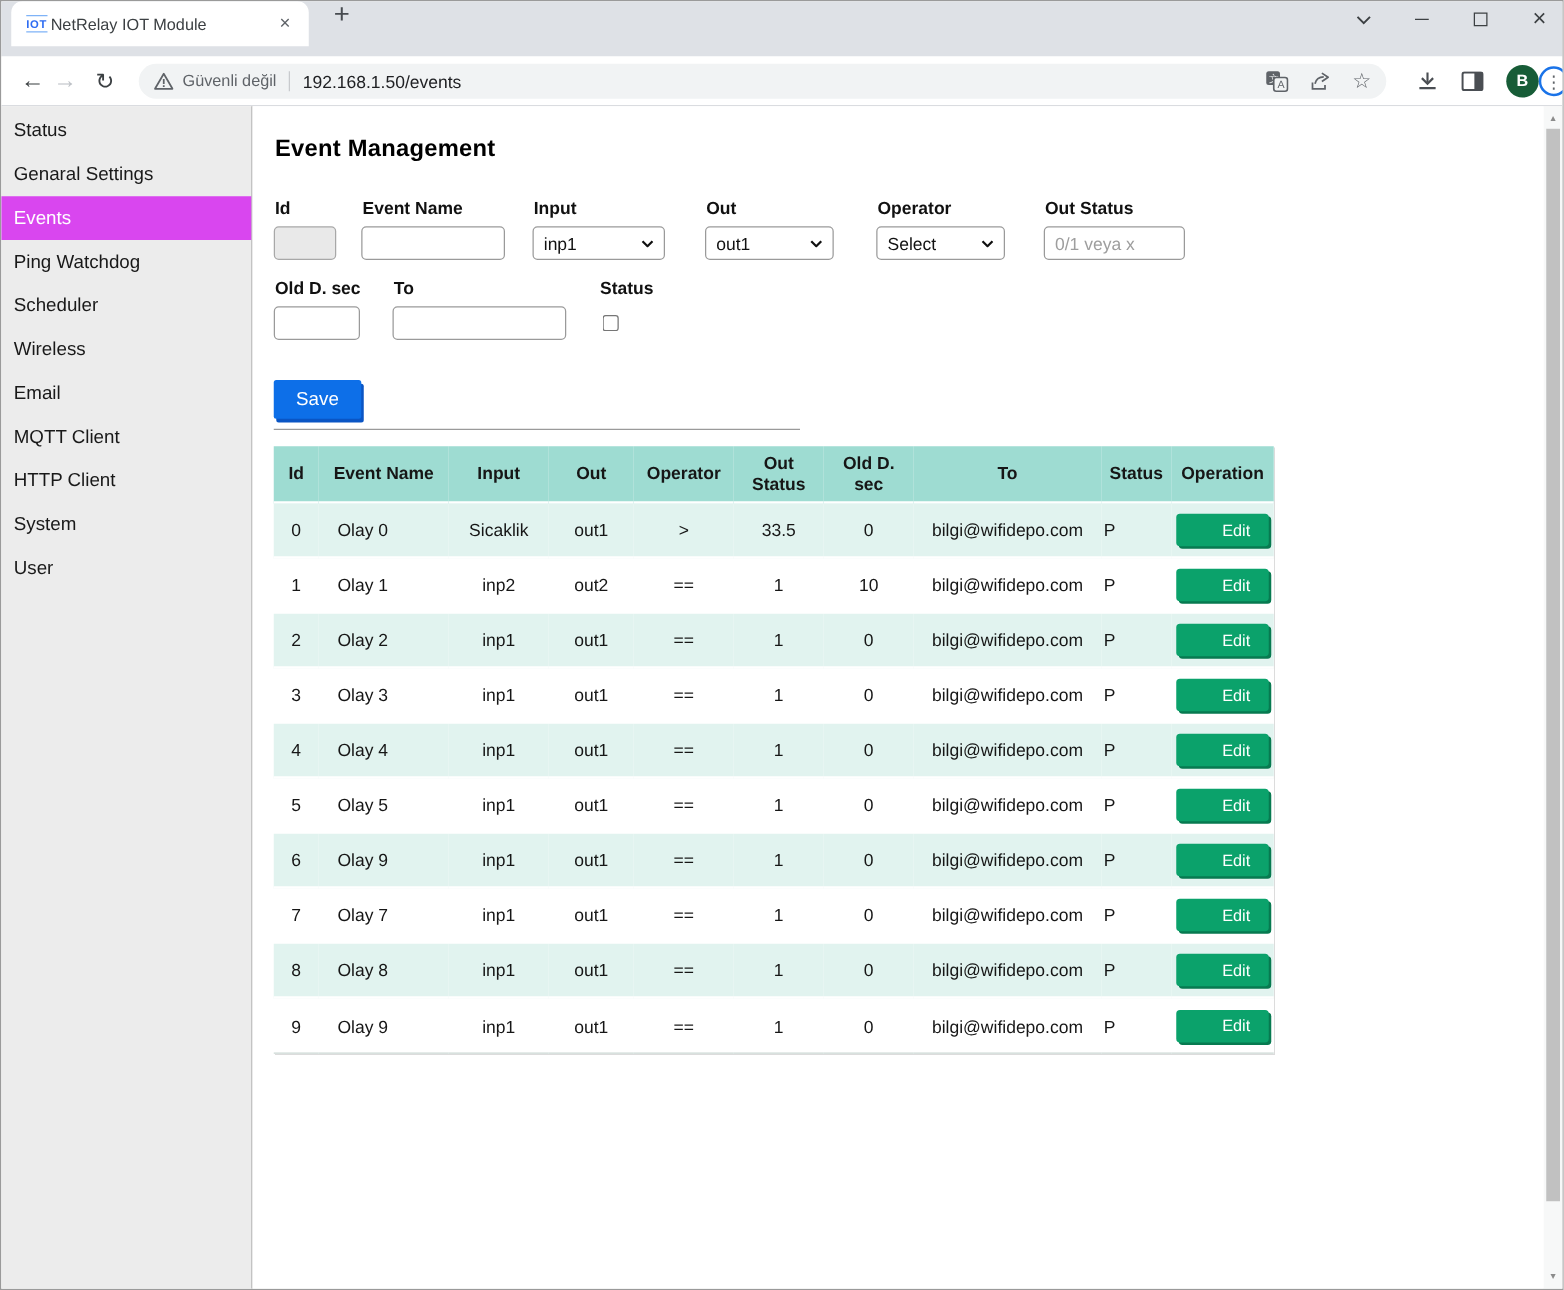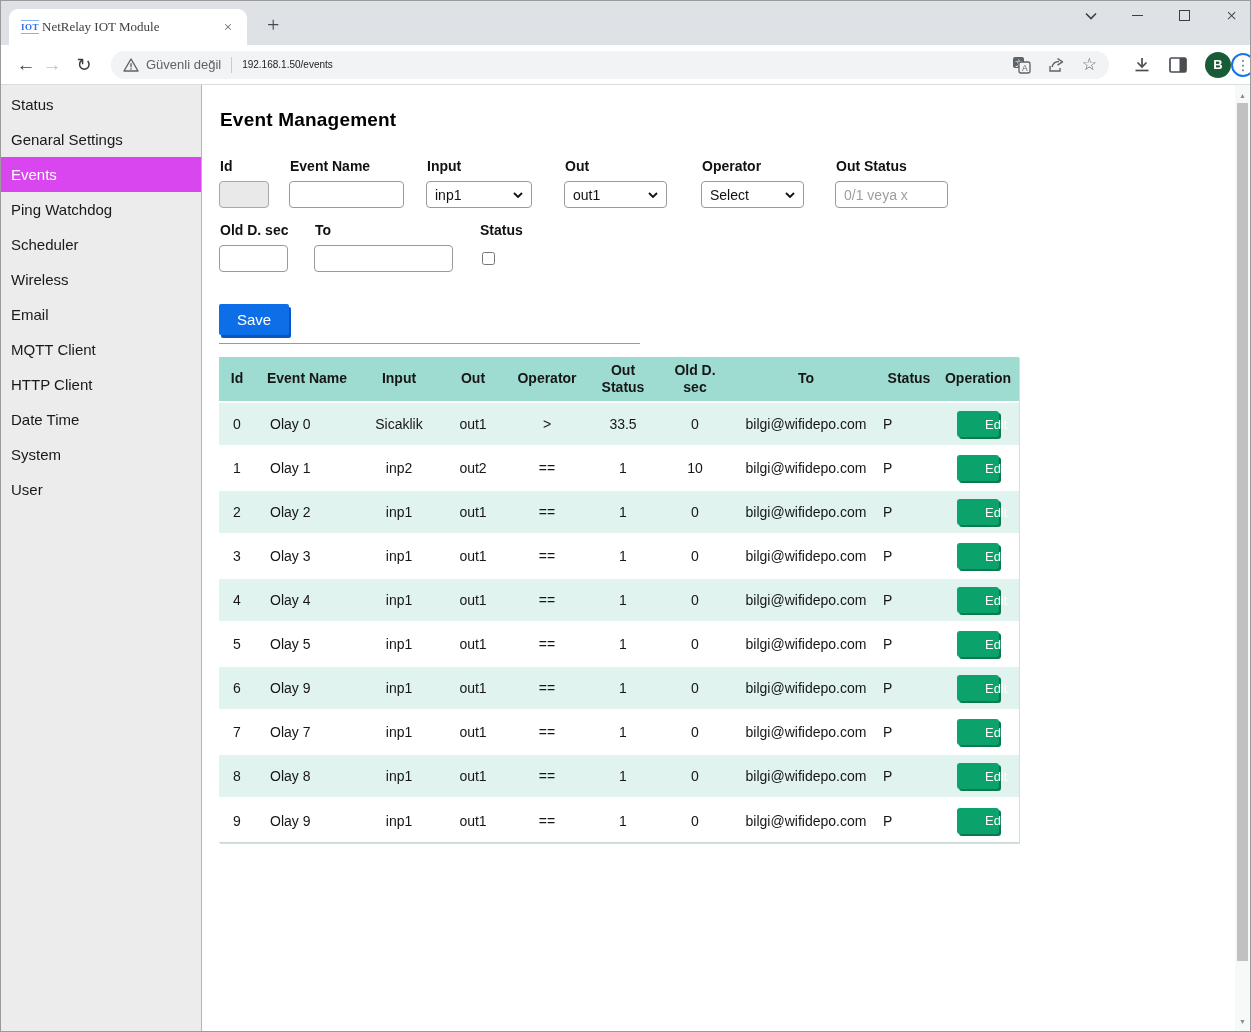--- a/index.html
+++ b/index.html
@@ -3,21 +3,21 @@
 <meta charset="utf-8">
 <style>
   * { box-sizing: border-box; }
   html,body { margin:0; padding:0; background:#fff; }
   body { font-family:"Liberation Sans", sans-serif; }
 
   .window { width:1251px; height:1032px; border:1px solid #9a9a9a; background:#fff;
             display:flex; flex-direction:column; overflow:hidden; position:relative; }
 
   
-  .tabstrip { height:44px; background:#dee1e6; flex:none; display:flex; align-items:flex-end; position:relative;font-family:Liberation Serif, serif; }
+  .tabstrip { height:44px; background:#dee1e6; flex:none; display:flex; align-items:flex-start; position:relative; }
   .tab { width:238px; height:36px; margin-left:8px; background:#fff; border-radius:9px 9px 0 0;
          display:flex; align-items:center; padding:0 10px 0 12px; }
   .favicon { color:#2e6cf2; font-weight:bold; font-size:9px; letter-spacing:.5px; flex:none;
              border:1px solid #7fb3f7; border-left:none; border-right:none; padding:1px 0; }
   .tab-title { font-size:13px; color:#3c4043; margin-left:3px; flex:1; white-space:nowrap; overflow:hidden; }
   .tab-close { color:#5f6368; font-size:15px; width:18px; height:18px; line-height:18px; text-align:center; border-radius:50%; }
   .newtab { font-size:22px; font-weight:400; color:#474b50; margin:0 0 10px 20px; line-height:20px; }
   .win-controls { position:absolute; top:6px; right:10px; display:flex; align-items:center; gap:30px; color:#3c4043; }
   .win-btn { width:17px; height:17px; display:flex; align-items:center; justify-content:center; font-size:15px; }
   .win-btn .bar { width:11px; height:1.6px; background:#3c4043; }
@@ -27,21 +27,21 @@
   
   .toolbar { height:40px; flex:none; background:#fff; border-bottom:1px solid #dadce0;
              display:flex; align-items:center; padding-left:12px; }
   .nav-ic { font-size:19px; color:#3c4043; width:26px; text-align:center; flex:none; }
   .nav-ic.disabled { color:#bdc1c6; }
   .nav-ic.reload { font-size:18px; margin-left:6px; }
   .addr { height:28px; width:998px; flex:none; margin-left:14px; background:#f1f3f4; border-radius:14px;
           display:flex; align-items:center; padding:0 12px; }
   .addr .sec-label { font-size:13px; color:#5f6368; margin-left:7px; white-space:nowrap; }
   .addr .sep { width:1px; height:16px; background:#c8cacd; margin:0 10px; }
-  .addr .url { font-size:10px; color:#202124; white-space:nowrap; }
+  .addr .url { font-size:14px; color:#202124; white-space:nowrap; }
   .addr .spacer { flex:1; }
   .pill-ic { margin-left:16px; flex:none; display:flex; align-items:center; color:#5f6368; }
   .star { font-size:17px; }
   .right-ic { margin-left:18px; flex:none; display:flex; align-items:center; color:#4a4e53; }
   .avatar { width:26px; height:26px; border-radius:50%; background:#175c37; color:#fff; font-size:13px; font-weight:bold;
             display:flex; align-items:center; justify-content:center; }
   .more { width:24px; height:24px; border-radius:50%; border:2px solid #1a73e8; color:#5f6368;
           display:flex; align-items:center; justify-content:center; font-size:14px; margin:0 6px 0 0; }
 
   
@@ -78,21 +78,21 @@
   .events td { height:44px; text-align:center; vertical-align:middle; color:#161616; border-bottom:2px solid #fff;
                overflow:hidden; white-space:nowrap; }
   .events tbody tr:nth-child(odd)  { background:#e1f3ef; }
   .events tbody tr:nth-child(even) { background:#ffffff; }
   .events tbody tr:last-child td { border-bottom:1px solid #cbd8d4; }
   .col-id{width:36px} .col-event_name{width:104px} .col-input{width:80px} .col-out{width:68px}
   .col-operator{width:80px} .col-out_status{width:72px} .col-old_d{width:72px} .col-to{width:150px}
   .col-status{width:56px} .col-operation{width:82px}
   td.col-event_name { text-align:left; padding-left:15px; }
   td.col-status { text-align:left; padding-left:2px; }
-  .edit-btn { width:42px; height:26px; background:#0ba26b; color:#fff; border:none; border-radius:3px;
+  .edit-btn { width:74px; height:26px; background:#0ba26b; color:#fff; border:none; border-radius:3px;
               font-size:13px; font-family:inherit; box-shadow:2px 2px 0 0 #077a50; cursor:pointer;padding-left:28px; }
 
   
   .scrollbar { width:15px; flex:none; background:#f7f8f8; position:relative; }
   .sb-arrow { position:absolute; left:0; width:15px; height:16px; color:#8b8b8b; font-size:7px;
               display:flex; align-items:center; justify-content:center; }
   .sb-arrow.up { top:2px; } .sb-arrow.down { bottom:2px; }
   .sb-thumb { position:absolute; left:2px; top:18px; width:11px; height:858px; background:#c1c1c1; }
 
   svg { display:block; }
@@ -181,21 +181,20 @@
       <div>
           <div class="side-item">Status</div>
           <div class="side-item">Genaral Settings</div>
           <div class="side-item active">Events</div>
           <div class="side-item">Ping Watchdog</div>
           <div class="side-item">Scheduler</div>
           <div class="side-item">Wireless</div>
           <div class="side-item">Email</div>
           <div class="side-item">MQTT Client</div>
           <div class="side-item">HTTP Client</div>
-          <div class="side-item">Date Time</div>
           <div class="side-item">System</div>
           <div class="side-item">User</div>
         </div>
     </div>
 
     <div class="content">
       <h1 class="page-title">Event Management</h1>
 
       <div class="form-row r1">
         <div class="fg" style="width:50px; margin-right:20px;">

